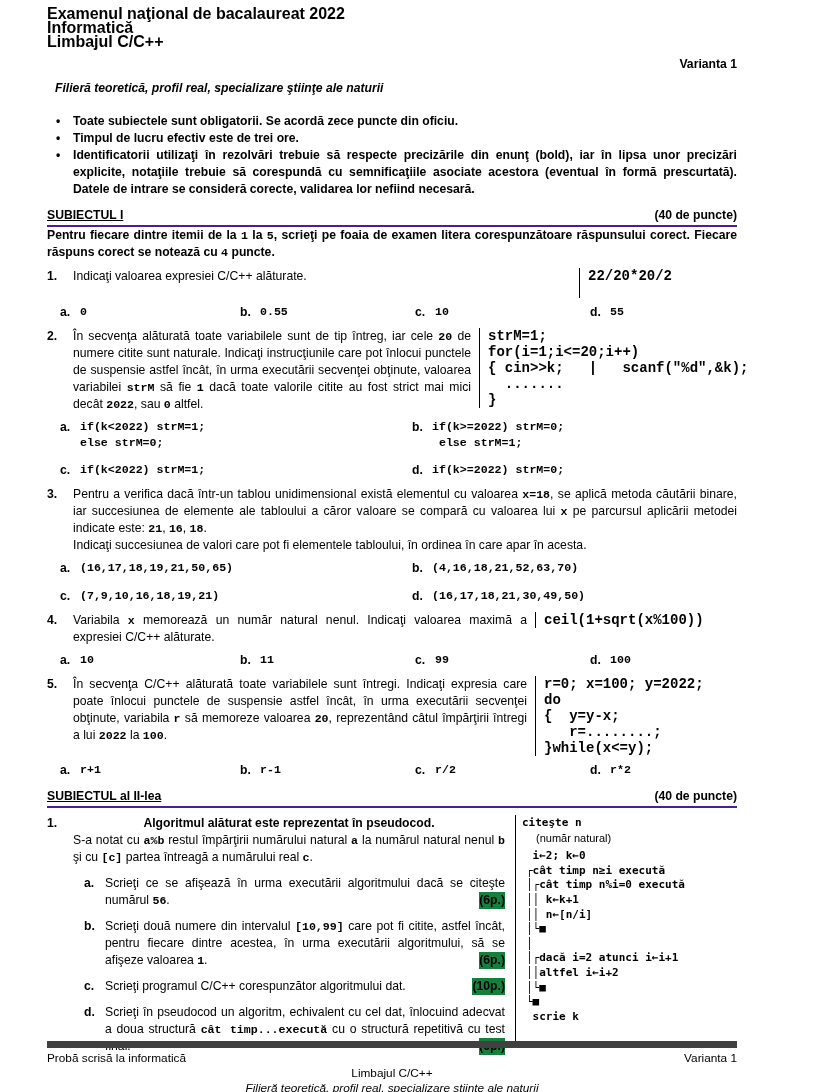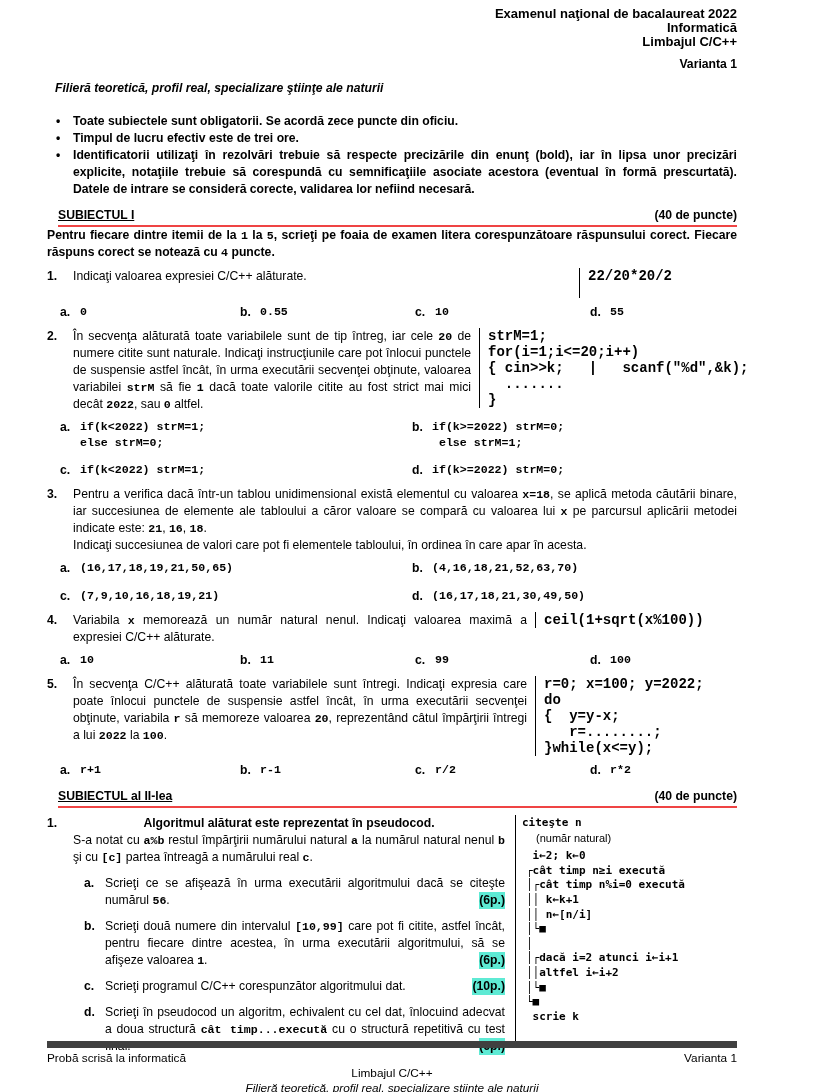--- a/index.html
+++ b/index.html
@@ -7,33 +7,33 @@
   body {
     width: 817px; height: 1092px;
     background: #ffffff; color: #000;
     font-family: "Liberation Sans", sans-serif;
     font-size: 12.2px; line-height: 17px;
     position: relative; overflow: hidden;
   }
   .content { width: 690px; margin-left: 47px; padding-top: 7px; }
 
   
-  .hdr-center { text-align: right; font-weight: bold; line-height: 14px; font-size: 13px; }
+  .hdr-center { text-align: left; font-weight: bold; line-height: 14px; font-size: 16px; }
   .variant-line { text-align: right; font-weight: bold; margin-top: 7px; }
   .profile-line { font-weight: bold; font-style: italic; margin-top: 7px; padding-left: 8px; }
 
   
   .notes { margin-top: 16px; }
   .note { display: flex; font-weight: bold; }
   .note .bullet { width: 26px; padding-left: 9px; flex: none; }
   .note .notetext { flex: 1; text-align: justify; }
 
   
   .sec-hdr { display: flex; justify-content: space-between; font-weight: bold;
-             border-bottom: 2px solid #ef4444; margin-top: 9px; padding-bottom: 1px; margin-left: 11px; }
+             border-bottom: 2px solid #4c1d95; margin-top: 9px; padding-bottom: 1px; }
   .sec-hdr .sec-title { text-decoration: underline; }
   .intro { font-weight: bold; text-align: justify; }
 
   
   .question { display: flex; align-items: flex-start; margin-top: 7px; }
   .qnum { width: 26px; flex: none; font-weight: bold; }
   .qbody { flex: 1; }
   .jtext { text-align: justify; }
   .mono, .seg-c {
     font-family: "Liberation Mono", "DejaVu Sans Mono", monospace;
@@ -67,21 +67,21 @@
   .s2right { width: 222px; flex: none; border-left: 1.5px solid #000;
              padding: 1px 0 14px 6px; align-self: flex-start;
              font-family: "DejaVu Sans Mono", monospace; font-weight: bold;
              font-size: 11px; line-height: 14.6px; }
   .s2right pre { margin: 4px; font: inherit; white-space: pre; }
   .pseudonote { font-family: "Liberation Sans", sans-serif; font-weight: normal;
                 font-size: 11px; margin-left: 14px; }
   .s2item { display: flex; margin-top: 9px; }
   .s2item .ltr { width: 21px; margin-left: 11px; }
   .s2itemtext { flex: 1; position: relative; text-align: justify; }
-  .points { position: absolute; right: 0; bottom: 0; font-weight: bold; background: #5eead4; margin-left: 10px; }
+  .points { position: absolute; right: 0; bottom: 0; font-weight: bold; background: #15803d; margin-left: 10px; }
 
   
   .footer { position: absolute; top: 1041px; left: 47px; width: 690px;
             border-top: 7px solid #404040; padding-top: 3px;
             font-size: 11.8px; line-height: 15px; text-align: center; }
   .f-row1 { display: flex; justify-content: space-between; }
   .f-italic { font-style: italic; }
 </style>
 </head>
 <body>

